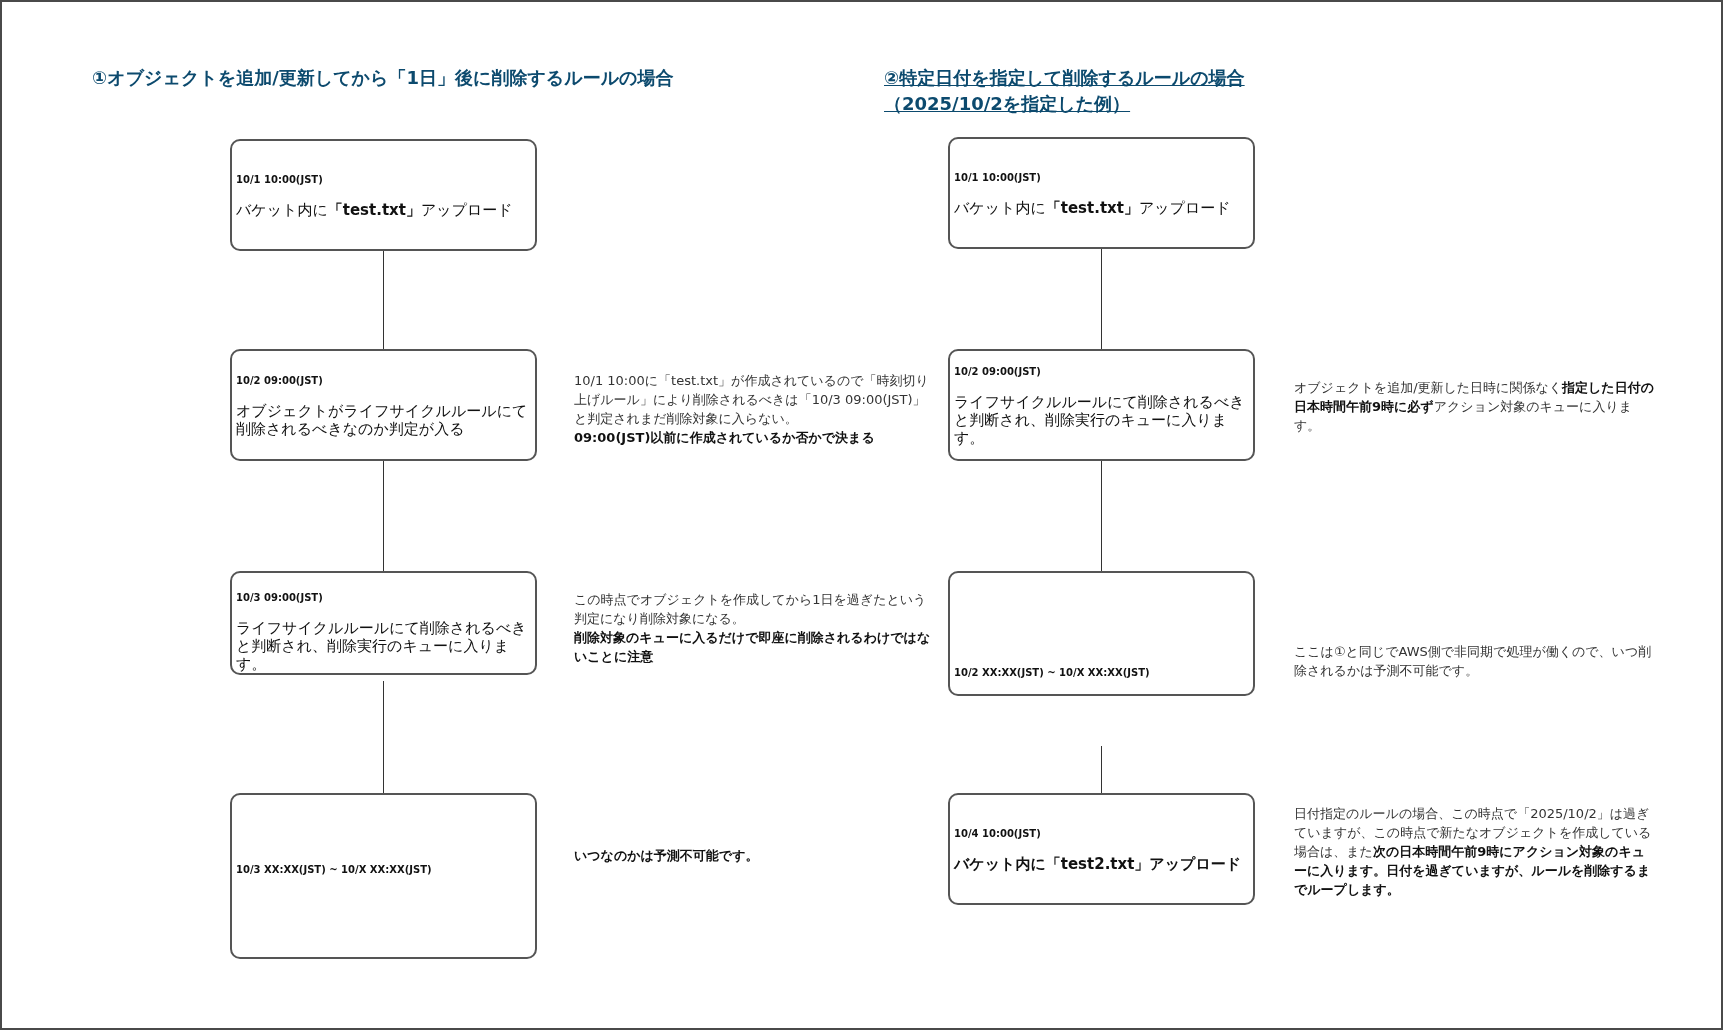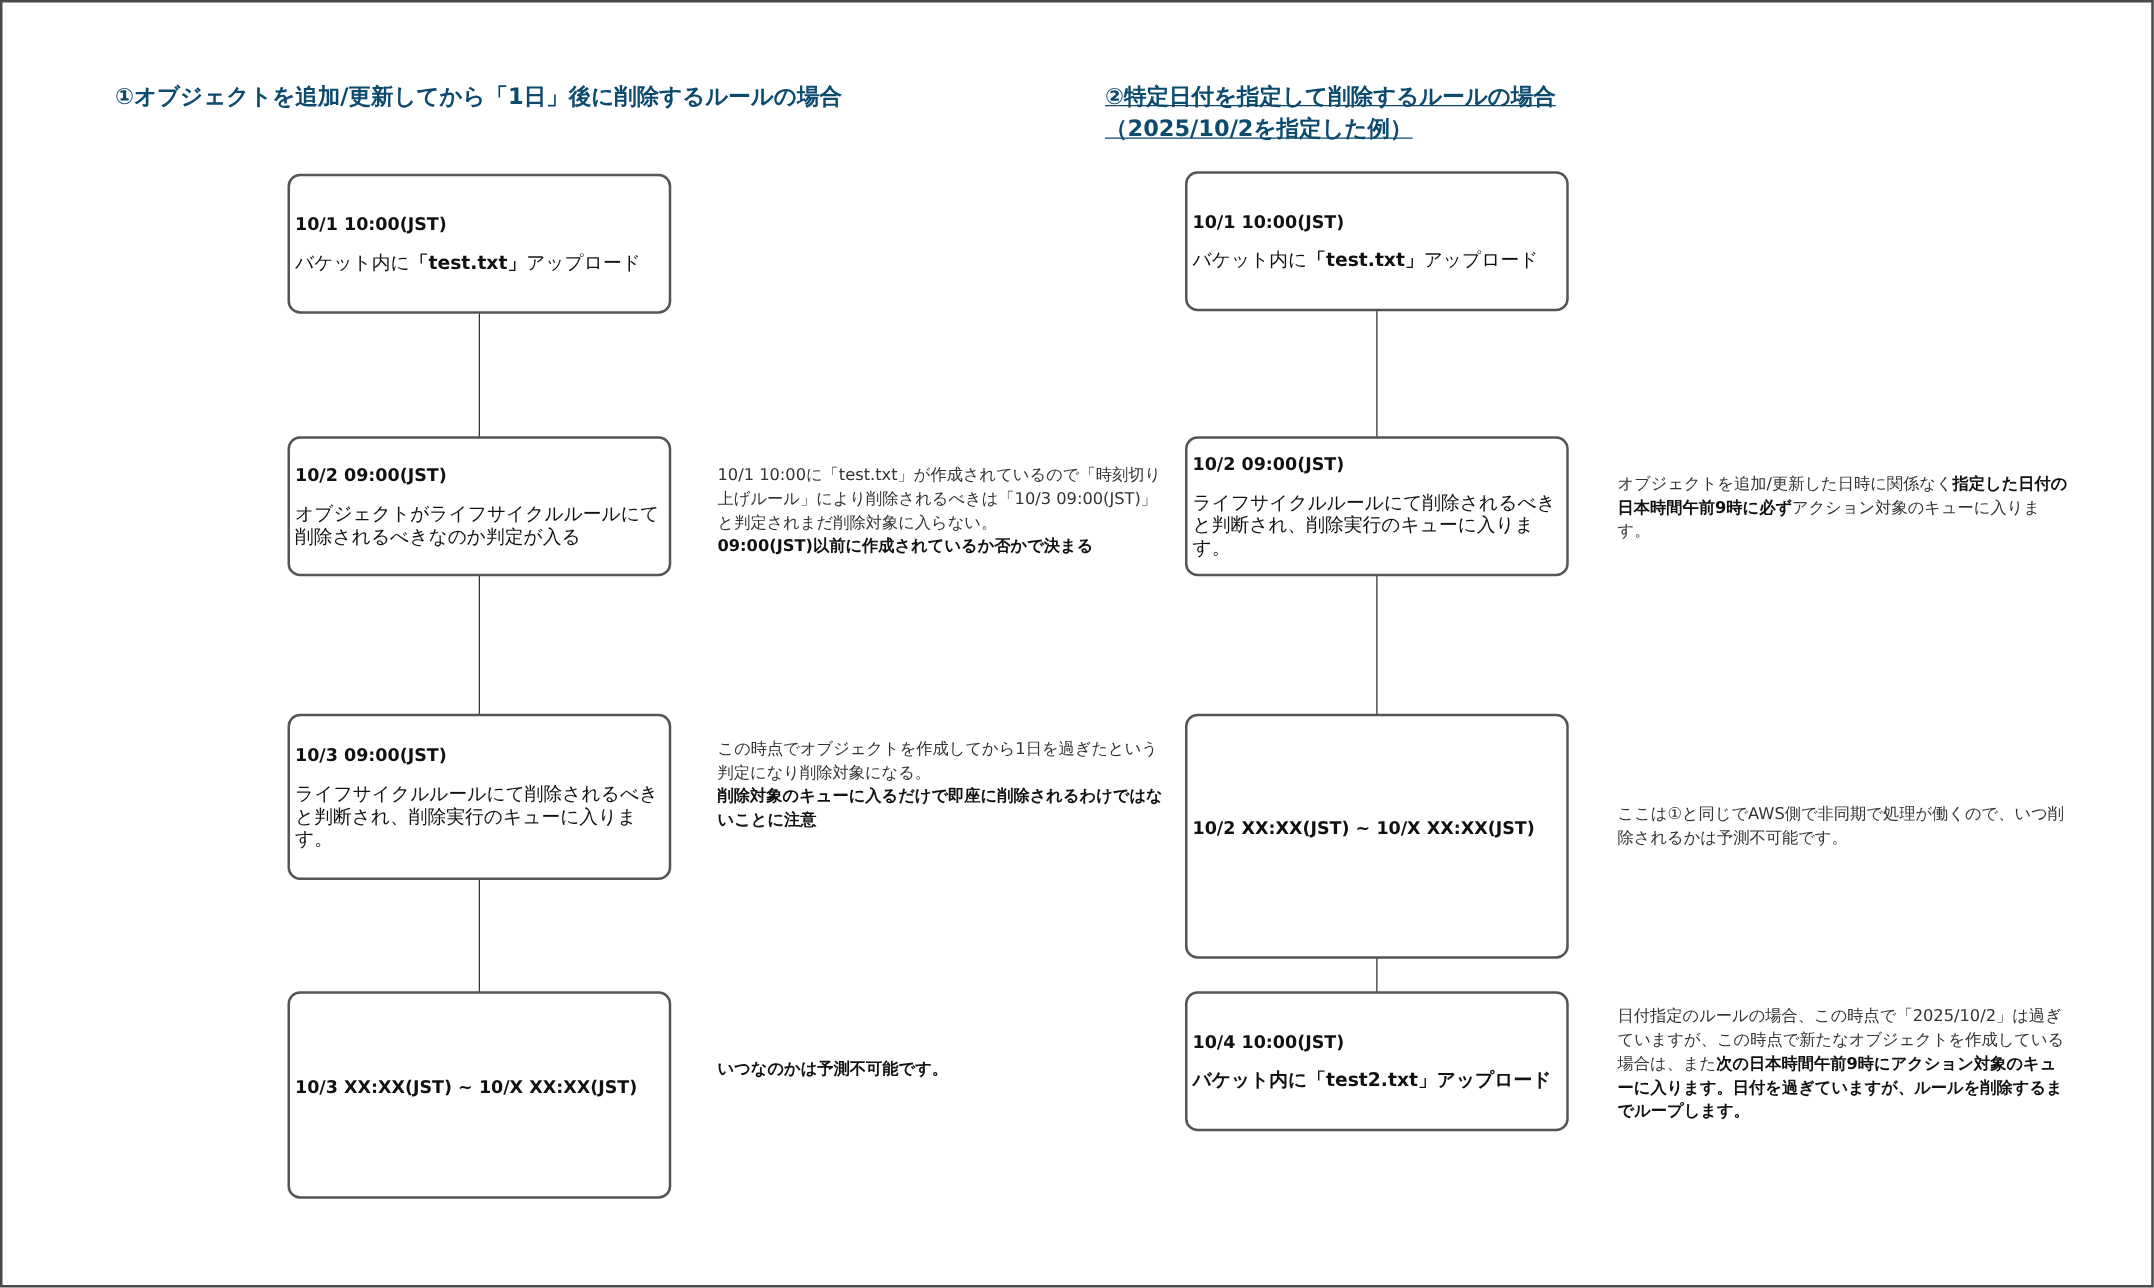--- a/index.html
+++ b/index.html
@@ -3,21 +3,21 @@
 <meta charset="utf-8">
 <style>
   html, body { margin: 0; padding: 0; background: #ffffff; }
   body { width: 1723px; height: 1030px; position: relative; overflow: hidden;
          font-family: "DejaVu Sans", "Liberation Sans", sans-serif; color: #111; }
   .frame { position: absolute; left: 0; top: 0; width: 1719px; height: 1026px;
            border: 2px solid #4a4a4a; background: #fff; }
   .heading { position: absolute; font-size: 18px; font-weight: bold; line-height: 26px; color: #0c4a6e; white-space: nowrap; }
   .box { position: absolute; box-sizing: border-box; border: 2px solid #555; border-radius: 10px;
          background: #fff; padding: 0 4px; display: flex; flex-direction: column; justify-content: center; }
-  .box .time { font-size: 14px; font-weight: bold; line-height: 18px; margin-bottom: 12px; }
+  .box .time { font-size: 10px; font-weight: bold; line-height: 18px; margin-bottom: 12px; }
   .box .desc { font-size: 15px; line-height: 18px; }
   .b { font-weight: bold; }
   .note { position: absolute; font-size: 13px; line-height: 19px; color: #333; width: 360px; }
   .note .b { color: #111; }
   .vline { position: absolute; width: 1px; background: #333; }
 </style>
 </head>
 <body>
 
 <div class="frame">
@@ -36,21 +36,21 @@
   <div class="box" style="left:228px; top:137px; width:307px; height:112px;">
     <div class="time">10/1 10:00(JST)</div>
     <div class="desc"><span>バケット内に</span><span class="b">「test.txt」</span><span>アップロード</span></div>
   </div>
 
   <div class="box" style="left:228px; top:347px; width:307px; height:112px;">
     <div class="time">10/2 09:00(JST)</div>
     <div class="desc">オブジェクトがライフサイクルルールにて削除されるべきなのか判定が入る</div>
   </div>
 
-  <div class="box" style="left:228px; top:569px; width:307px; height:133px;">
+  <div class="box" style="left:228px; top:569px; width:307px; height:104px;justify-content:flex-end;">
     <div class="time">10/3 09:00(JST)</div>
     <div class="desc">ライフサイクルルールにて削除されるべきと判断され、削除実行のキューに入ります。</div>
   </div>
 
   <div class="box" style="left:228px; top:791px; width:307px; height:166px;">
     <div class="time">10/3 XX:XX(JST) ~ 10/X XX:XX(JST)</div>
   </div>
 
   <div class="note" style="left:572px; top:369px;">
     <div>10/1 10:00に「test.txt」が作成されているので「時刻切り上げルール」により削除されるべきは「10/3 09:00(JST)」と判定されまだ削除対象に入らない。</div>
@@ -71,21 +71,21 @@
   <div class="box" style="left:946px; top:135px; width:307px; height:112px;">
     <div class="time">10/1 10:00(JST)</div>
     <div class="desc"><span>バケット内に</span><span class="b">「test.txt」</span><span>アップロード</span></div>
   </div>
 
   <div class="box" style="left:946px; top:347px; width:307px; height:112px;">
     <div class="time">10/2 09:00(JST)</div>
     <div class="desc">ライフサイクルルールにて削除されるべきと判断され、削除実行のキューに入ります。</div>
   </div>
 
-  <div class="box" style="left:946px; top:569px; width:307px; height:196px;">
+  <div class="box" style="left:946px; top:569px; width:307px; height:125px;justify-content:flex-end;">
     <div class="time">10/2 XX:XX(JST) ~ 10/X XX:XX(JST)</div>
   </div>
 
   <div class="box" style="left:946px; top:791px; width:307px; height:112px;">
     <div class="time">10/4 10:00(JST)</div>
     <div class="desc b">バケット内に「test2.txt」アップロード</div>
   </div>
 
   <div class="note" style="left:1292px; top:376px;"><span>オブジェクトを追加/更新した日時に関係なく</span><span class="b">指定した日付の日本時間午前9時に必ず</span><span>アクション対象のキューに入ります。</span></div>
 

